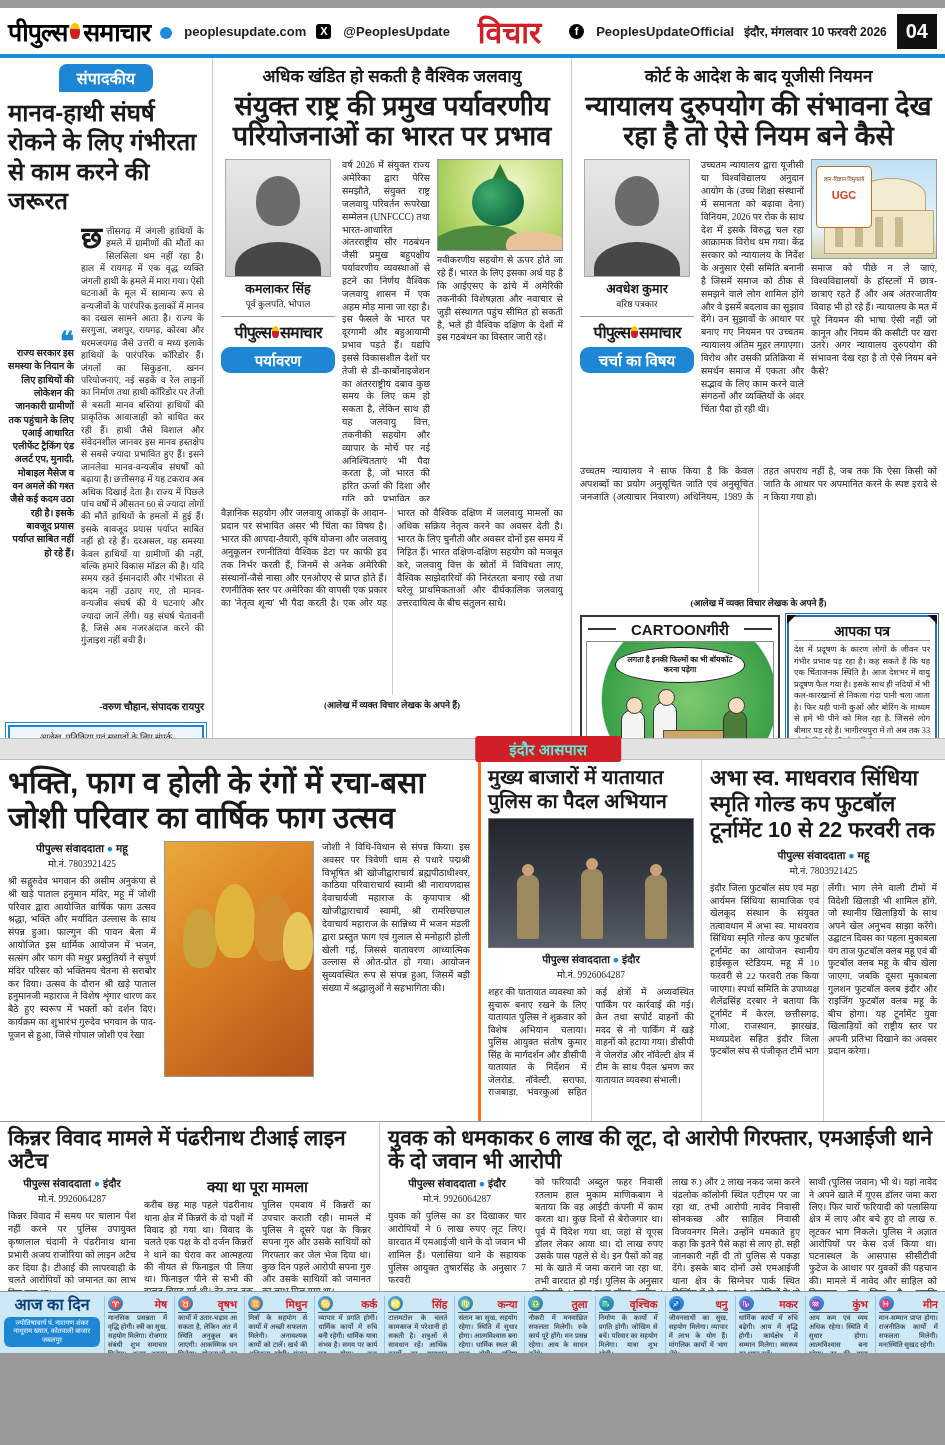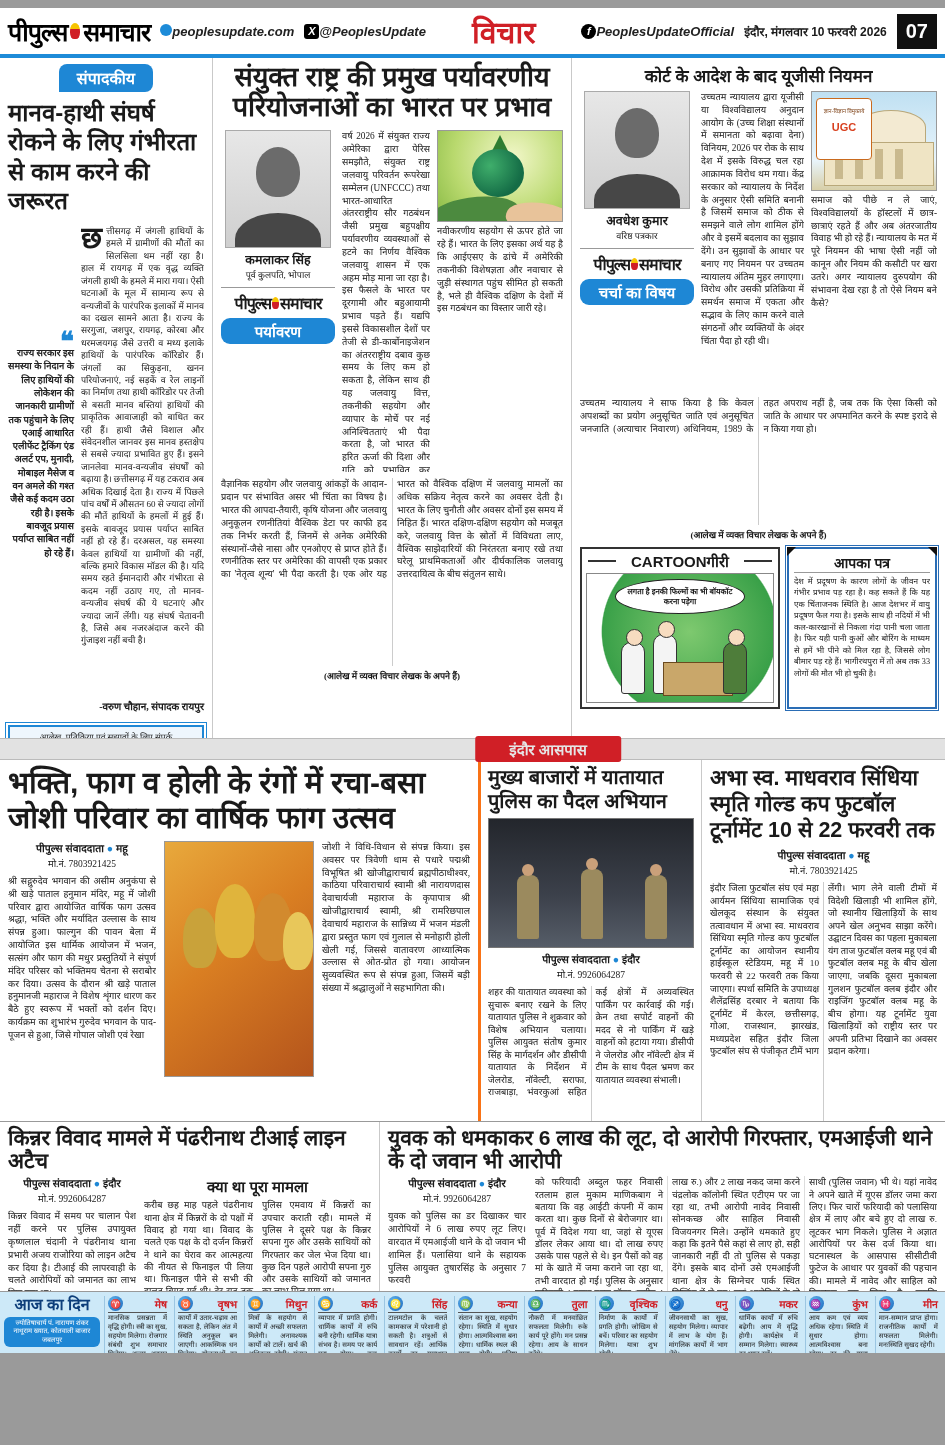--- a/index.html
+++ b/index.html
@@ -3,21 +3,21 @@
 <meta charset="utf-8">
 <style>
   * { margin:0; padding:0; box-sizing:border-box; }
   body { background:#9a9a9a; font-family:"Liberation Serif", serif; }
   .page { width:945px; height:1345px; background:#fff; margin:8px auto; position:relative; overflow:hidden; color:#1a1a1a; }
 
   
   .hdr { height:50px; display:flex; align-items:center; border-bottom:4px solid #1d8bd8; padding:0 8px; gap:10px; }
   .masthead { font-family:"Liberation Sans",sans-serif; font-weight:bold; font-size:25px; letter-spacing:-1px; display:flex; align-items:center; gap:2px; color:#000; }
   .lamp { width:10px; height:16px; background:linear-gradient(#f7c400 40%, #d01f26 40%); border-radius:50% 50% 40% 40%; display:inline-block; margin:0 1px; }
-  .hdr-soc { display:flex; align-items:flex-start; gap:0; font-family:"Liberation Sans",sans-serif; font-size:13px; font-weight:bold; color:#222;font-style:italic; }
+  .hdr-soc { display:flex; align-items:flex-end; gap:12px; font-family:"Liberation Sans",sans-serif; font-size:13px; font-weight:bold; color:#222; }
   .glb { width:12px; height:12px; border-radius:50%; background:#1d8bd8; display:inline-block; }
   .xic { width:15px; height:15px; background:#000; color:#fff; font-size:11px; font-weight:bold; display:inline-flex; align-items:center; justify-content:center; border-radius:3px; font-family:"Liberation Sans",sans-serif; }
   .fic { width:15px; height:15px; background:#000; color:#fff; font-size:11px; font-weight:bold; display:inline-flex; align-items:center; justify-content:center; border-radius:50%; font-family:"Liberation Sans",sans-serif; }
   .vichar { color:#d01f26; font-size:30px; font-weight:bold; font-family:"Liberation Sans",sans-serif; flex:1; text-align:center; }
   .dateline { font-size:12px; font-weight:bold; font-family:"Liberation Sans",sans-serif; }
   .pageno { background:#111; color:#fff; font-size:20px; font-weight:bold; padding:6px 9px; font-family:"Liberation Sans",sans-serif; }
   .sp { flex:0 0 auto; }
 
   
   .top { display:flex; height:680px;justify-content:space-between; }
@@ -89,21 +89,21 @@
   .desk { position:absolute; right:40px; bottom:6px; width:70px; height:34px; background:#c9a76a; border:1px solid #6b4a1f; }
   .letter { width:150px; flex:0 0 150px; border:2px solid #2a6db5; outline:1px solid #2a6db5; outline-offset:1px; padding:4px 5px; position:relative; background:#fff; }
   .lt-title { text-align:center; font-family:"Liberation Sans",sans-serif; font-weight:bold; font-size:14px; border-bottom:1px solid #999; margin-bottom:3px; }
   .lt-body { font-size:8.2px; line-height:1.4; text-align:justify; height:118px; overflow:hidden; }
   .corner { position:absolute; top:-2px; width:0; height:0; border-top:9px solid #111; }
   .cornL { left:-2px; border-right:9px solid transparent; }
   .cornR { right:-2px; border-left:9px solid transparent; }
 
   
   .banner { height:22px; background:#e2e2e2; position:relative; border-top:1px solid #bbb; border-bottom:1px solid #bbb; }
-  .banner .rb { position:absolute; left:58%; top:-3px; transform:translateX(-50%); background:#d01f26; color:#e5e5e5; font-family:"Liberation Sans",sans-serif; font-weight:bold; font-size:15px; padding:3px 34px; border-radius:3px; }
+  .banner .rb { position:absolute; left:58%; top:-3px; transform:translateX(-50%); background:#d01f26; color:#5eead4; font-family:"Liberation Sans",sans-serif; font-weight:bold; font-size:15px; padding:3px 34px; border-radius:3px; }
 
   
   .bot { display:flex; height:362px; border-bottom:1px solid #999; }
   .col-fag { width:478px; padding:6px 8px; overflow:hidden; }
   .col-tr { width:224px; border-left:3px solid #f97316; border-right:1px solid #c9c9c9; padding:6px 7px; overflow:hidden; }
   .col-fb { width:243px; padding:6px 8px; overflow:hidden; }
   .fag-head { font-family:"Liberation Sans",sans-serif; font-weight:bold; font-size:30px; line-height:1.15; margin-bottom:6px; }
   .byline { font-family:"Liberation Sans",sans-serif; font-weight:bold; font-size:10.5px; text-align:center; }
   .byline .bdot { color:#1e87d5; }
   .phone { text-align:center; font-size:9.5px; margin:2px 0 5px; }
@@ -183,21 +183,21 @@
     <div class="hdr-soc sp">
       <span class="xic">X</span>
       <span>@PeoplesUpdate</span>
     </div>
     <div class="vichar">विचार</div>
     <div class="hdr-soc sp">
       <span class="fic">f</span>
       <span>PeoplesUpdateOfficial</span>
     </div>
     <div class="dateline sp">इंदौर, मंगलवार 10 फरवरी 2026</div>
-    <div class="pageno sp">07</div>
+    <div class="pageno sp">04</div>
   </div>
 
   <div class="top">
 
     <div class="col-ed">
       <div class="ed-badge-wrap"><span class="badge">संपादकीय</span></div>
       <div class="ed-head">मानव-हाथी संघर्ष रोकने के लिए गंभीरता से काम करने की जरूरत</div>
       <div class="ed-flex">
         <div class="ed-quote">
           <span class="q-mark">❝</span>
@@ -209,20 +209,21 @@
       </div>
       <div class="signoff">-वरुण चौहान, संपादक रायपुर</div>
       <div class="contact">
         <div>आलेख, प्रतिक्रिया एवं सुझावों के लिए संपर्क</div>
 
       </div>
 
     </div>
 
     <div class="col-env">
+      <div class="kicker">अधिक खंडित हो सकती है वैश्विक जलवायु</div>
       <div class="bighead env-head">संयुक्त राष्ट्र की प्रमुख पर्यावरणीय परियोजनाओं का भारत पर प्रभाव</div>
       <div class="art-top">
         <div class="au-box">
           <div class="portrait">
               <span class="head"></span>
               <span class="shoul"></span>
             </div>
           <div class="au-name">कमलाकर सिंह</div>
           <div class="au-title">पूर्व कुलपति, भोपाल</div>
           <div class="mini-logo">
@@ -245,20 +246,21 @@
       </div>
       <div class="art-mid env-mid">
         <span>वैज्ञानिक सहयोग और जलवायु आंकड़ों के आदान-प्रदान पर संभावित असर भी चिंता का विषय है। भारत की आपदा-तैयारी, कृषि योजना और जलवायु अनुकूलन रणनीतियां वैश्विक डेटा पर काफी हद तक निर्भर करती हैं, जिनमें से अनेक अमेरिकी संस्थानों-जैसे नासा और एनओएए से प्राप्त होते हैं। रणनीतिक स्तर पर अमेरिका की वापसी एक प्रकार का 'नेतृत्व शून्य' भी पैदा करती है। एक ओर यह भारत को वैश्विक दक्षिण में जलवायु मामलों का अधिक सक्रिय नेतृत्व करने का अवसर देती है।</span>
         <span>भारत के लिए चुनौती और अवसर दोनों इस समय में निहित हैं। भारत दक्षिण-दक्षिण सहयोग को मजबूत करे, जलवायु वित्त के स्रोतों में विविधता लाए, वैश्विक साझेदारियों की निरंतरता बनाए रखे तथा घरेलू प्राथमिकताओं और दीर्घकालिक जलवायु उत्तरदायित्व के बीच संतुलन साधे।</span>
       </div>
       <div class="disc">(आलेख में व्यक्त विचार लेखक के अपने हैं)</div>
     </div>
 
     <div class="col-ugc">
       <div class="kicker">कोर्ट के आदेश के बाद यूजीसी नियमन</div>
+      <div class="bighead ugc-head">न्यायालय दुरुपयोग की संभावना देख रहा है तो ऐसे नियम बने कैसे</div>
       <div class="art-top">
         <div class="au-box">
           <div class="portrait">
               <span class="head"></span>
               <span class="shoul"></span>
             </div>
           <div class="au-name">अवधेश कुमार</div>
           <div class="au-title">वरिष्ठ पत्रकार</div>
           <div class="mini-logo">
             <span>पीपुल्स</span>

